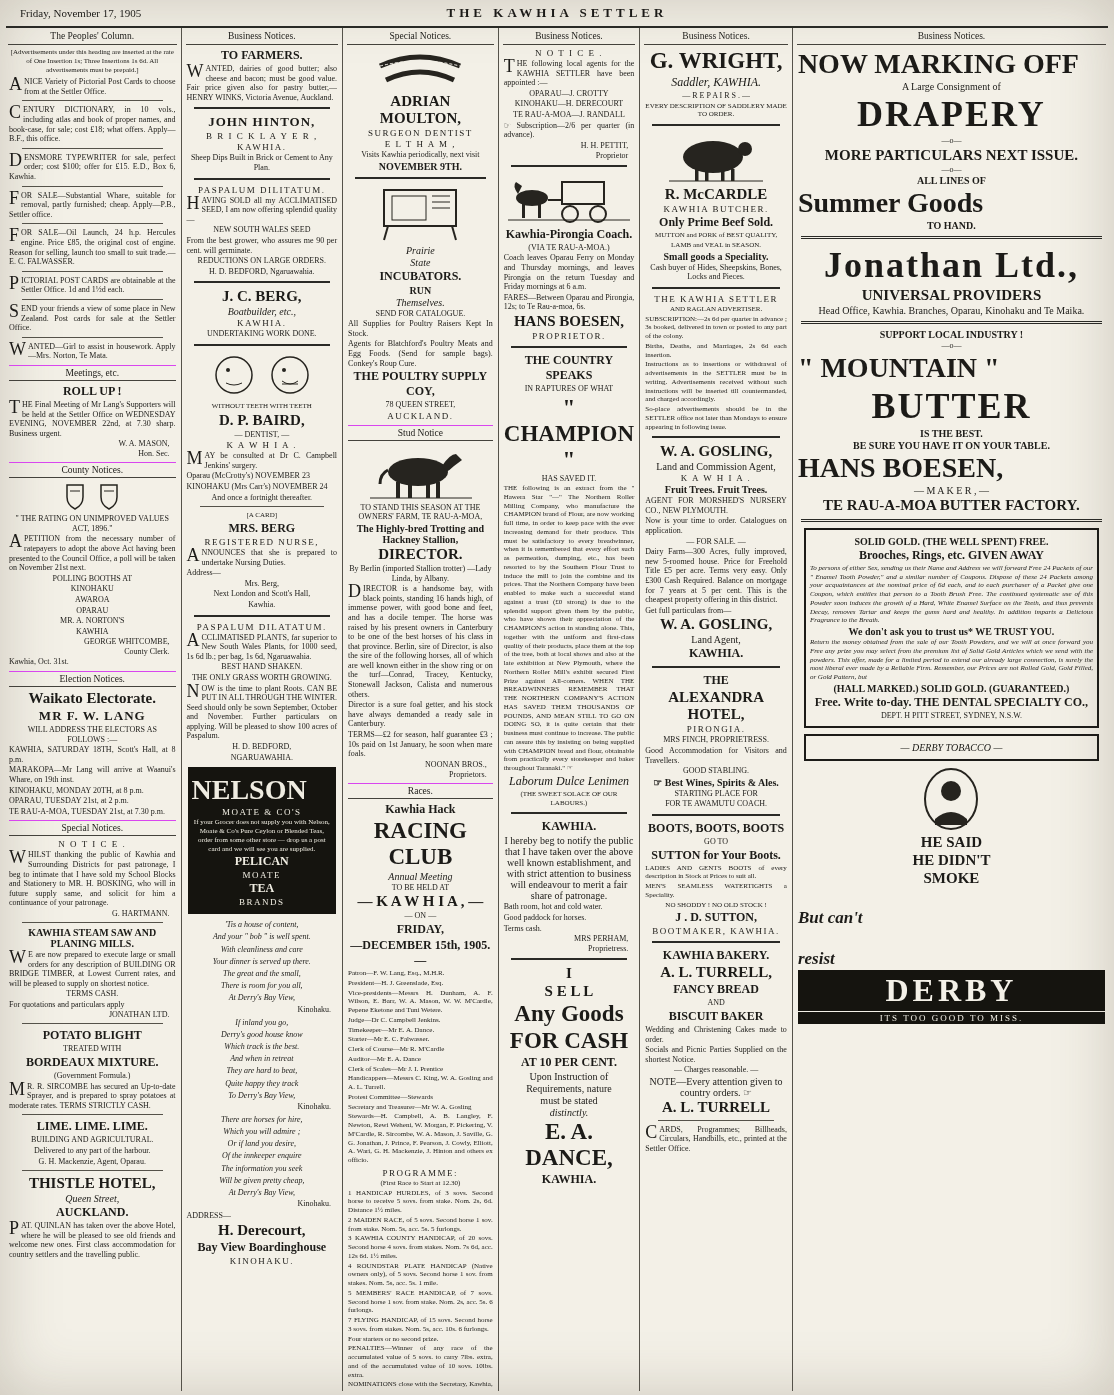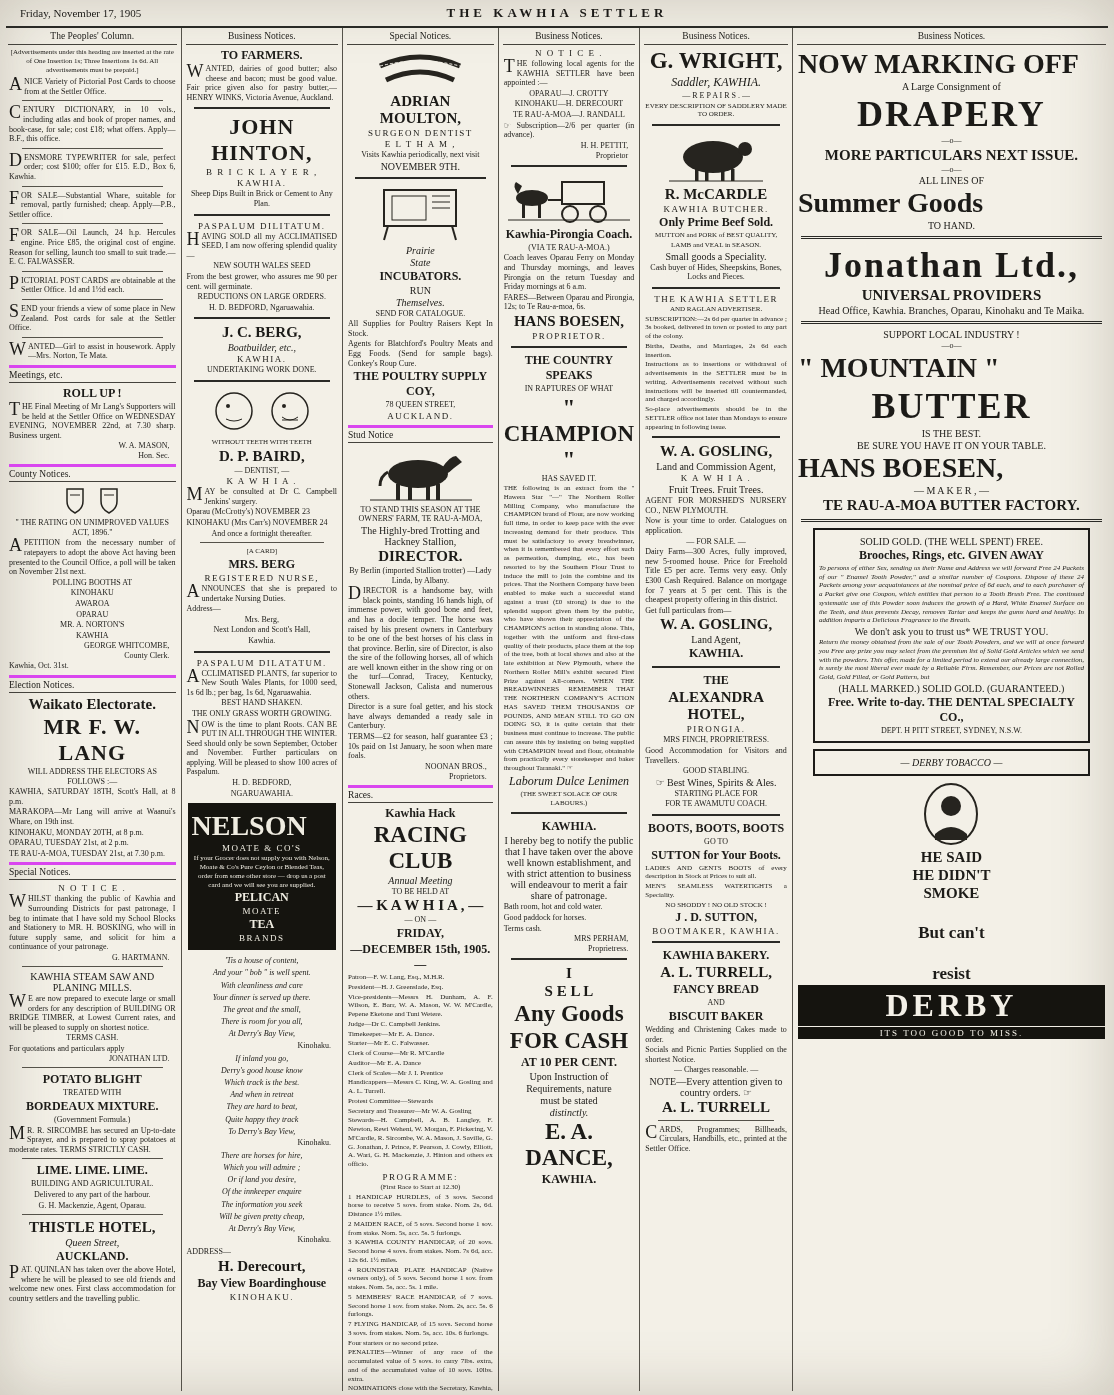--- a/index.html
+++ b/index.html
@@ -18,49 +18,49 @@
   .col-4{width:142px}.col-5{width:153px}.col-6{width:318px}
   .colhead{font-size:9.5px;text-align:center;padding:1px 0 3px;border-bottom:1px solid #44423c;
            margin-bottom:3px;}
   .blk{margin:3px 0;padding:0 1px;}
   .ln{margin:1px 0;}
   .rule{border-top:1px solid #55524a;margin:4px 14px;}
   .rule.thick{border-top:2px solid #2a2a26;margin:5px 8px;}
   .rule.double{border-top:3px double #2a2a26;margin:5px 4px;}
   .fig{display:flex;align-items:center;justify-content:center;margin:3px 0;}
   .fig svg{height:100%;}
-  .s-sech{font-size:9.5px;text-align:left;border-top:3px solid #d946ef;border-bottom:1px solid #44423c;
+  .s-sech{font-size:9.5px;text-align:center;border-top:1px solid #d946ef;border-bottom:1px solid #44423c;
           padding:2px 0;margin:4px 0 3px;}
   .s-tiny{font-size:7px;text-align:justify;line-height:1.25;}
   .s-tinyc{font-size:7px;text-align:center;line-height:1.25;}
   .s-tinyi{font-size:7px;text-align:justify;line-height:1.25;font-style:italic;}
   .s-xs{font-size:8px;text-align:justify;line-height:1.2;}
   .s-xsc{font-size:8px;text-align:center;line-height:1.2;}
   .s-verse{font-size:8px;text-align:center;font-style:italic;line-height:1.4;}
   .s-drop{font-size:8px;text-align:justify;line-height:1.2;}
   .s-drop::first-letter{font-size:18px;float:left;line-height:.75;padding:1px 2px 0 0;}
   .s-right{font-size:8px;text-align:right;padding-right:6px;}
   .s-sc{font-size:9px;text-align:center;letter-spacing:1.5px;}
   .s-md{font-size:10px;text-align:center;}
-  .s-mdb{font-size:10px;text-align:center;font-weight:normal;}
+  .s-mdb{font-size:10px;text-align:center;font-weight:bold;}
   .s-i{font-size:10px;text-align:center;font-style:italic;}
   .s-h3{font-size:12px;text-align:center;font-weight:bold;}
   .s-h3i{font-size:12px;text-align:center;font-style:italic;}
   .s-h2{font-size:15px;text-align:center;font-weight:bold;}
-  .s-h1{font-size:22px;text-align:center;font-weight:bold;letter-spacing:1px;}
+  .s-h1{font-size:13px;text-align:center;font-weight:bold;letter-spacing:1px;}
   .s-disp{font-size:23px;text-align:center;font-weight:bold;}
   .s-huge{font-size:28px;text-align:left;font-weight:bold;}
   .s-giant{font-size:36px;text-align:center;font-weight:bold;letter-spacing:2px;}
-  .s-script{font-size:17px;text-align:center;font-weight:bold;margin-top:21px;}
+  .s-script{font-size:17px;text-align:left;font-style:italic;font-weight:bold;margin-top:21px;}
   .s-inv{background:#15140f;color:#f3f0e7;font-size:32px;font-weight:bold;text-align:center;
          letter-spacing:4px;padding:2px 0;}
   .s-invsm{background:#15140f;color:#f3f0e7;font-size:9px;text-align:center;letter-spacing:2px;
            padding:1px 0;}
   .invert{background:#15140f;color:#efece1;padding:6px 4px;margin:5px 2px;text-align:center;}
-  .boxed{border:2px solid #1c1b18;padding:5px 4px;margin:6px 16px;}
+  .boxed{border:2px solid #1c1b18;padding:5px 4px;margin:6px 7px;}
 </style>
 </head>
 <body>
 
 <div class="page">
   <div class="masthead">
     <span class="mast-date">Friday, November 17, 1905</span>
     <span class="mast-title">THE KAWHIA SETTLER</span>
   </div>
   <div class="columns" id="columns">

